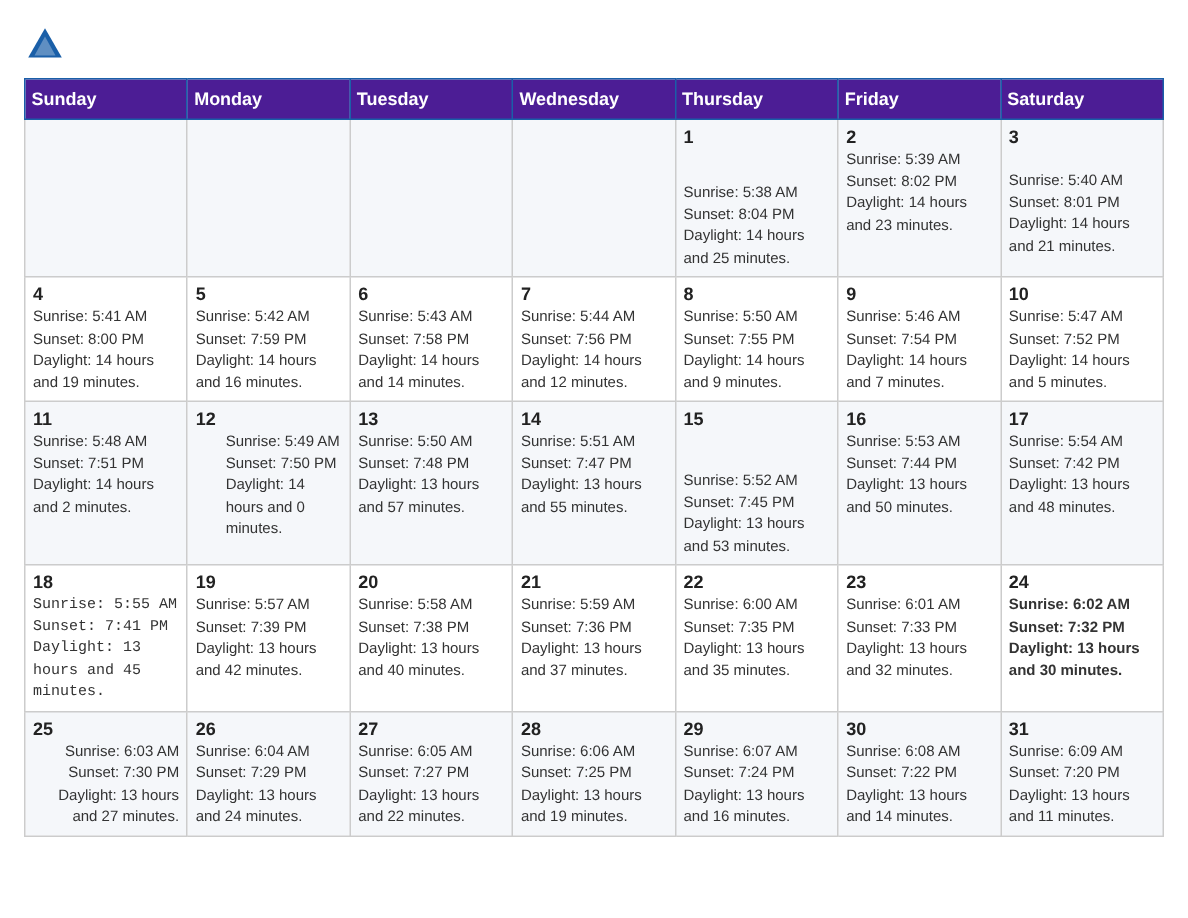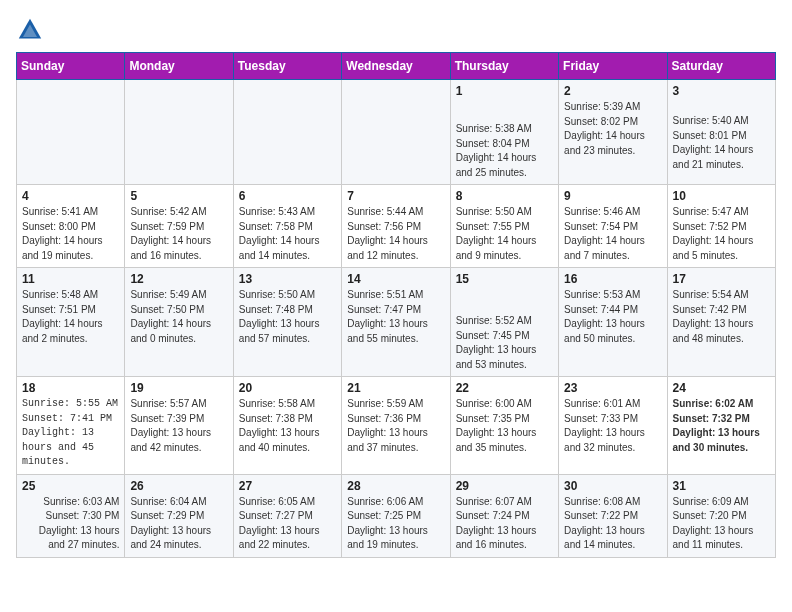--- a/index.html
+++ b/index.html
@@ -52,21 +52,21 @@
       font-size: 14px;
       color: #444;
       margin-top: 2px;
     }
     .calendar {
       width: 100%;
       border-collapse: collapse;
       margin-top: 8px;
     }
     .calendar thead th {
-      background: #a21caf;
+      background: #4c1d95;
       color: #fff;
       font-size: 12px;
       font-weight: bold;
       padding: 6px 4px;
       text-align: left;
       border: 1px solid #1a5fa8;
     }
     .calendar tbody td {
       vertical-align: top;
       border: 1px solid #ccc;
@@ -202,21 +202,21 @@
       </tr>
       <tr>
         <td>
           <span class="day-number">11</span>
           <div class="day-info" style="white-space: pre-line;">Sunrise: 5:48 AM
 Sunset: 7:51 PM
 Daylight: 14 hours and 2 minutes.</div>
         </td>
         <td>
           <span class="day-number">12</span>
-          <div class="day-info" style="white-space: pre-line;">Sunrise: 5:49 AM
+          <div class="day-info" style="white-space: pre-line; margin-left: 20px;">Sunrise: 5:49 AM
 Sunset: 7:50 PM
 Daylight: 14 hours and 0 minutes.</div>
         </td>
         <td>
           <span class="day-number">13</span>
           <div class="day-info" style="white-space: pre-line;">Sunrise: 5:50 AM
 Sunset: 7:48 PM
 Daylight: 13 hours and 57 minutes.</div>
         </td>
         <td>

